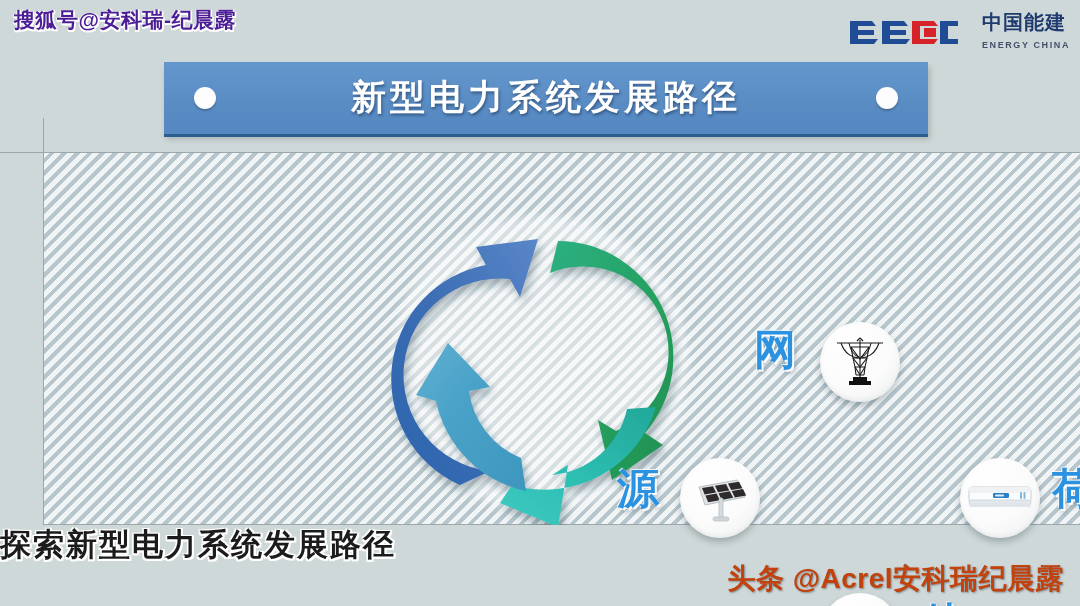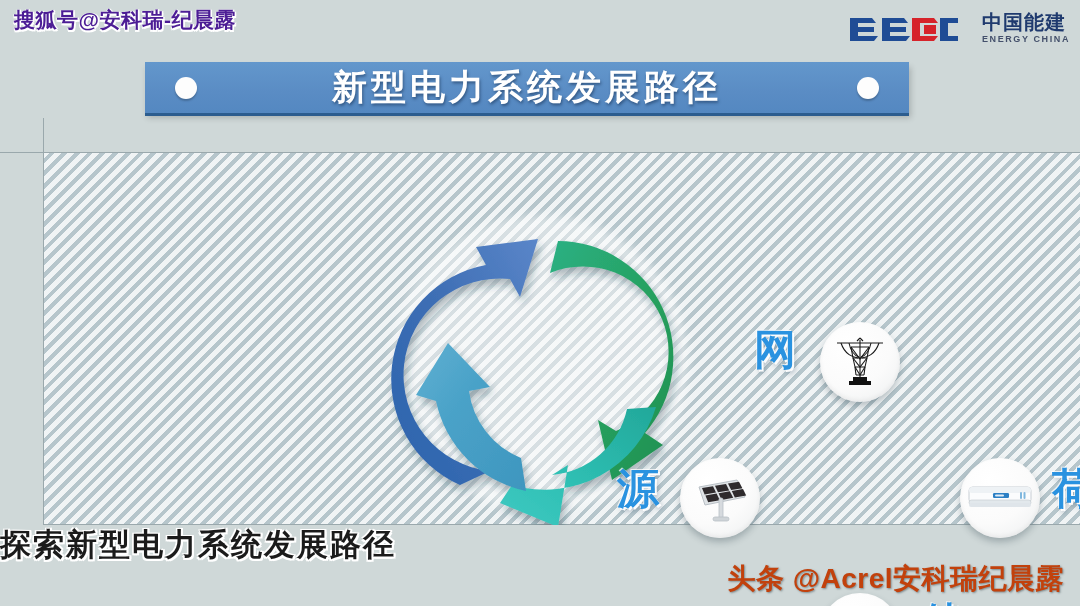--- a/index.html
+++ b/index.html
@@ -58,30 +58,30 @@
     font-size: 20px;
     font-weight: bold;
     color: #1f3a6e;
     letter-spacing: 1px;
   }
   .logo-en {
     font-size: 9px;
     font-weight: bold;
     color: #44506b;
     letter-spacing: 1.6px;
-    margin-top: 3px;
+    margin-top: 9px;
   }
 
   
   .banner {
     position: absolute;
-    left: 145px;
+    left: 164px;
     top: 62px;
     width: 764px;
-    height: 51px;
+    height: 72px;
     background: linear-gradient(180deg, #6397cc 0%, #5a8cc4 60%, #5488c1 100%);
     box-shadow: 0 3px 0 0 #2c5d8f, 2px 5px 6px rgba(0,0,0,0.18);
   }
   .banner-title {
     position: absolute;
     left: 0; right: 0; top: 50%;
     transform: translateY(-52%);
     text-align: center;
     font-size: 35px;
     font-weight: bold;

